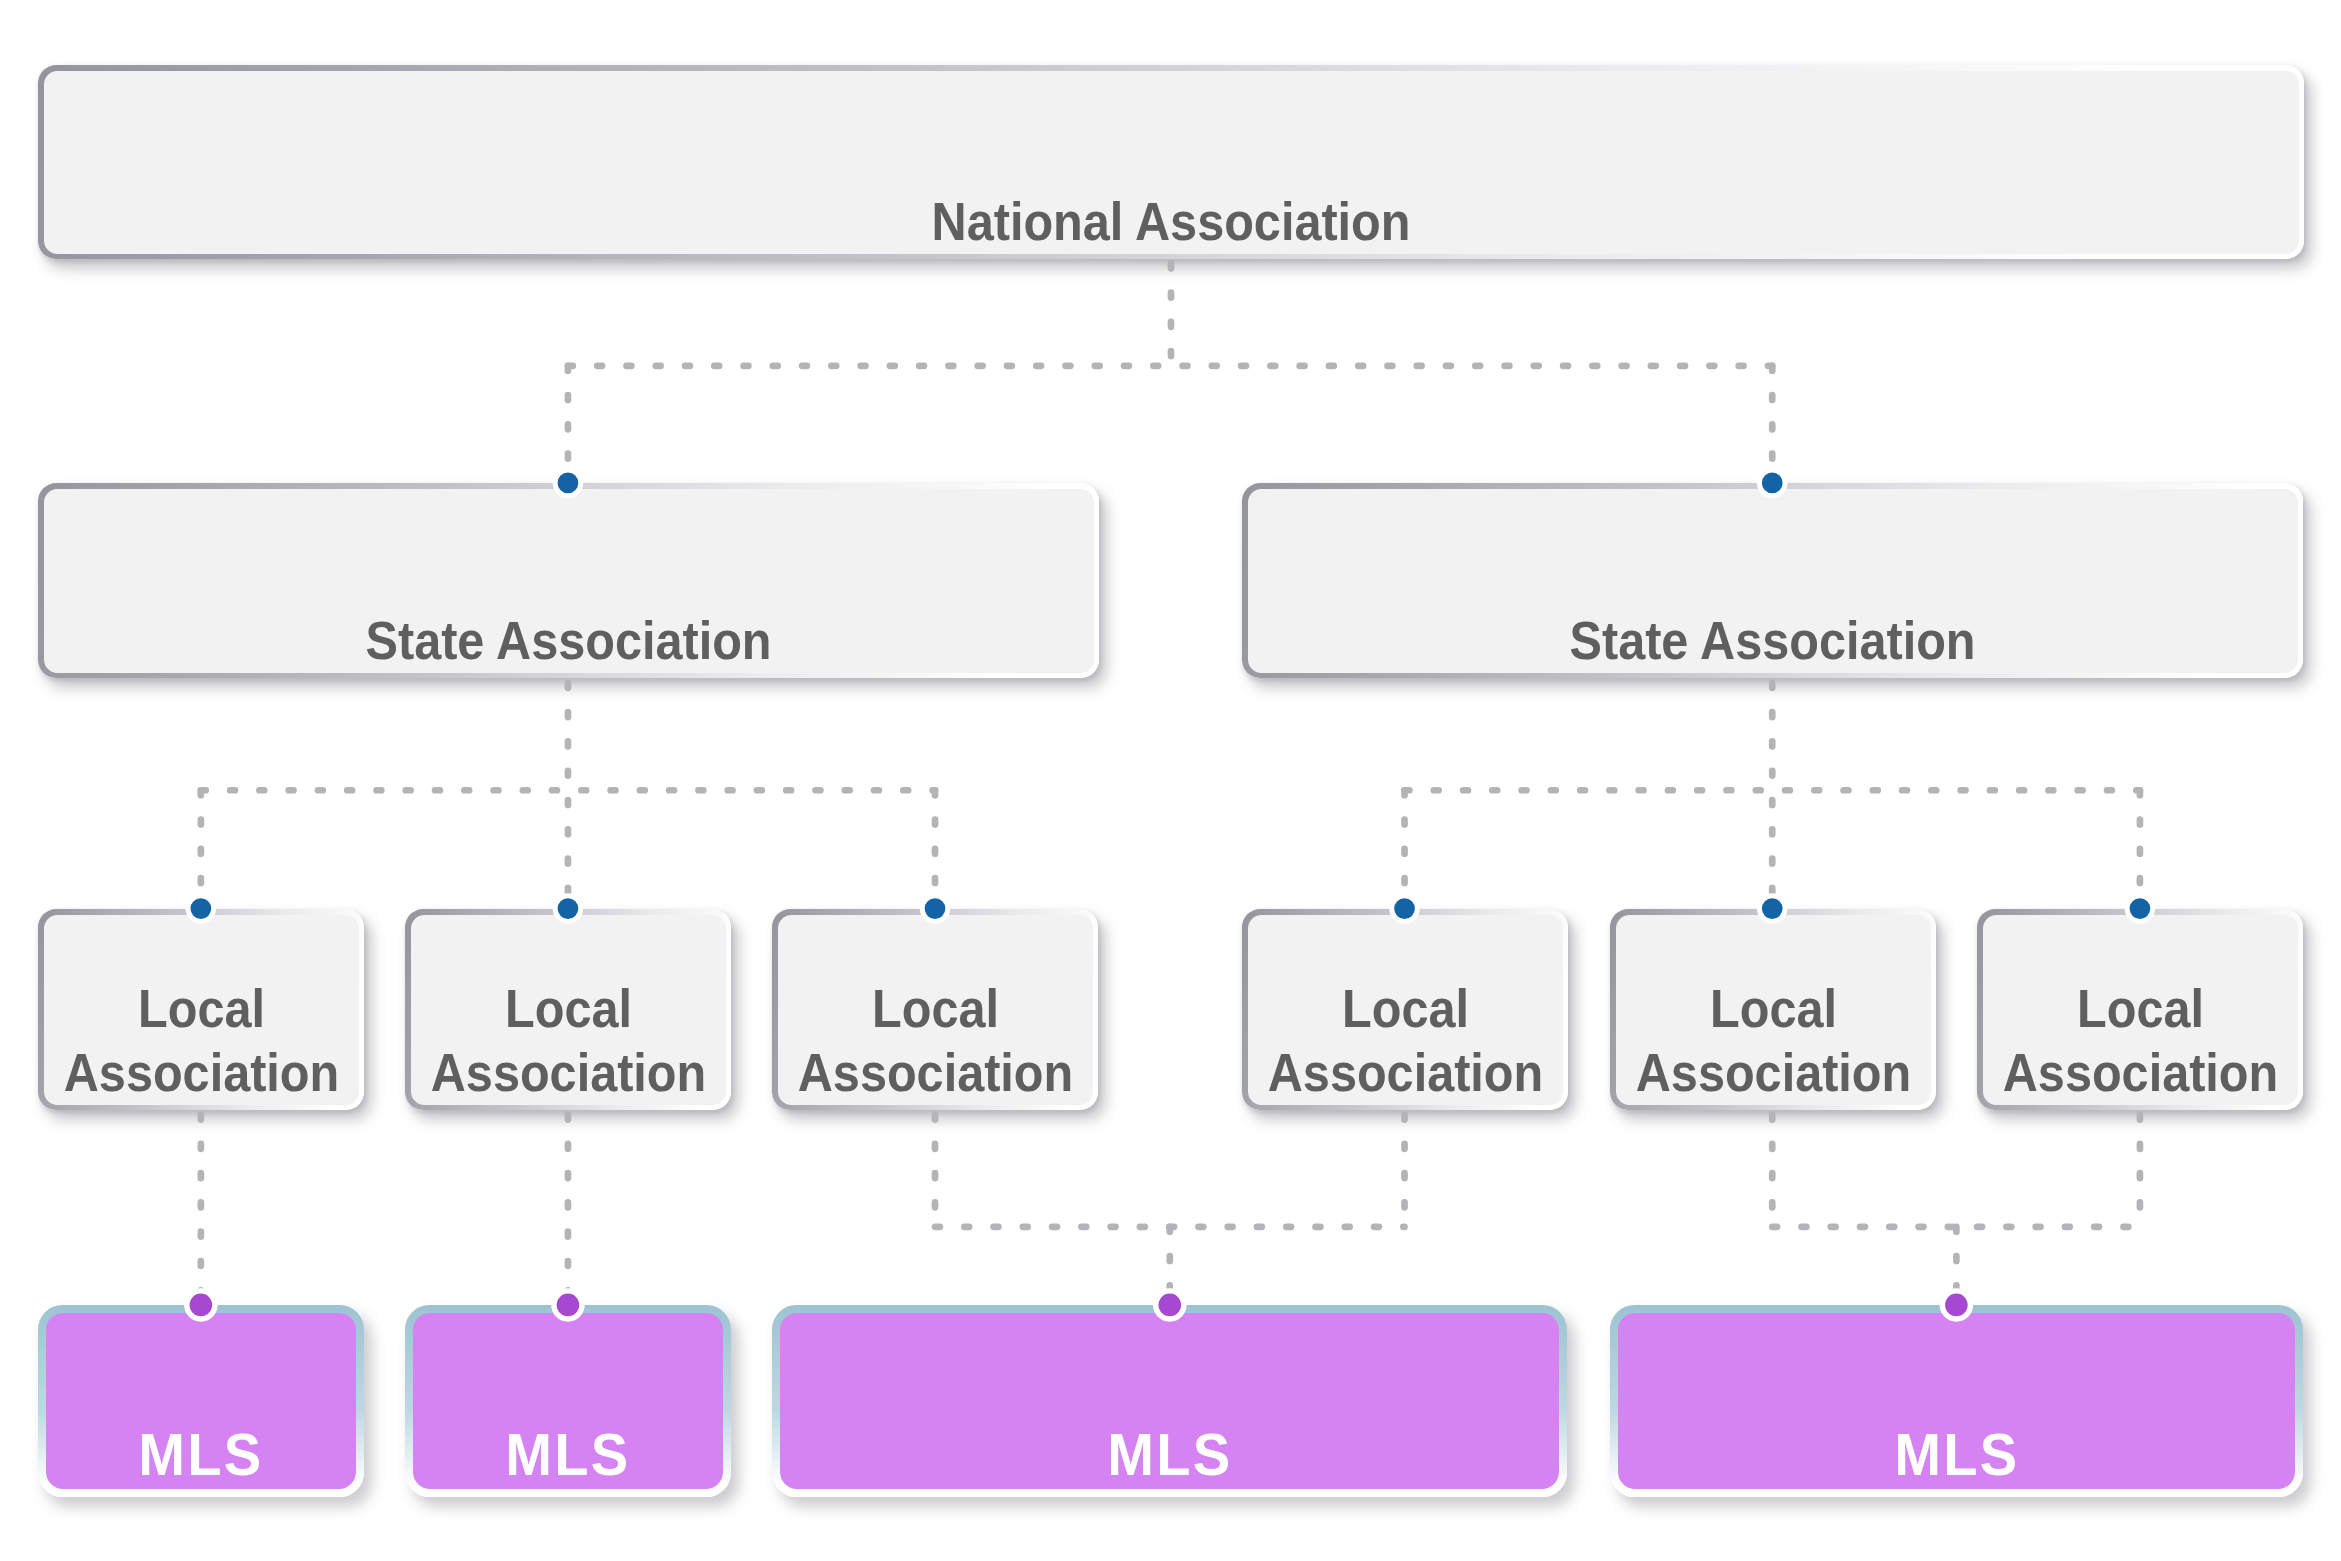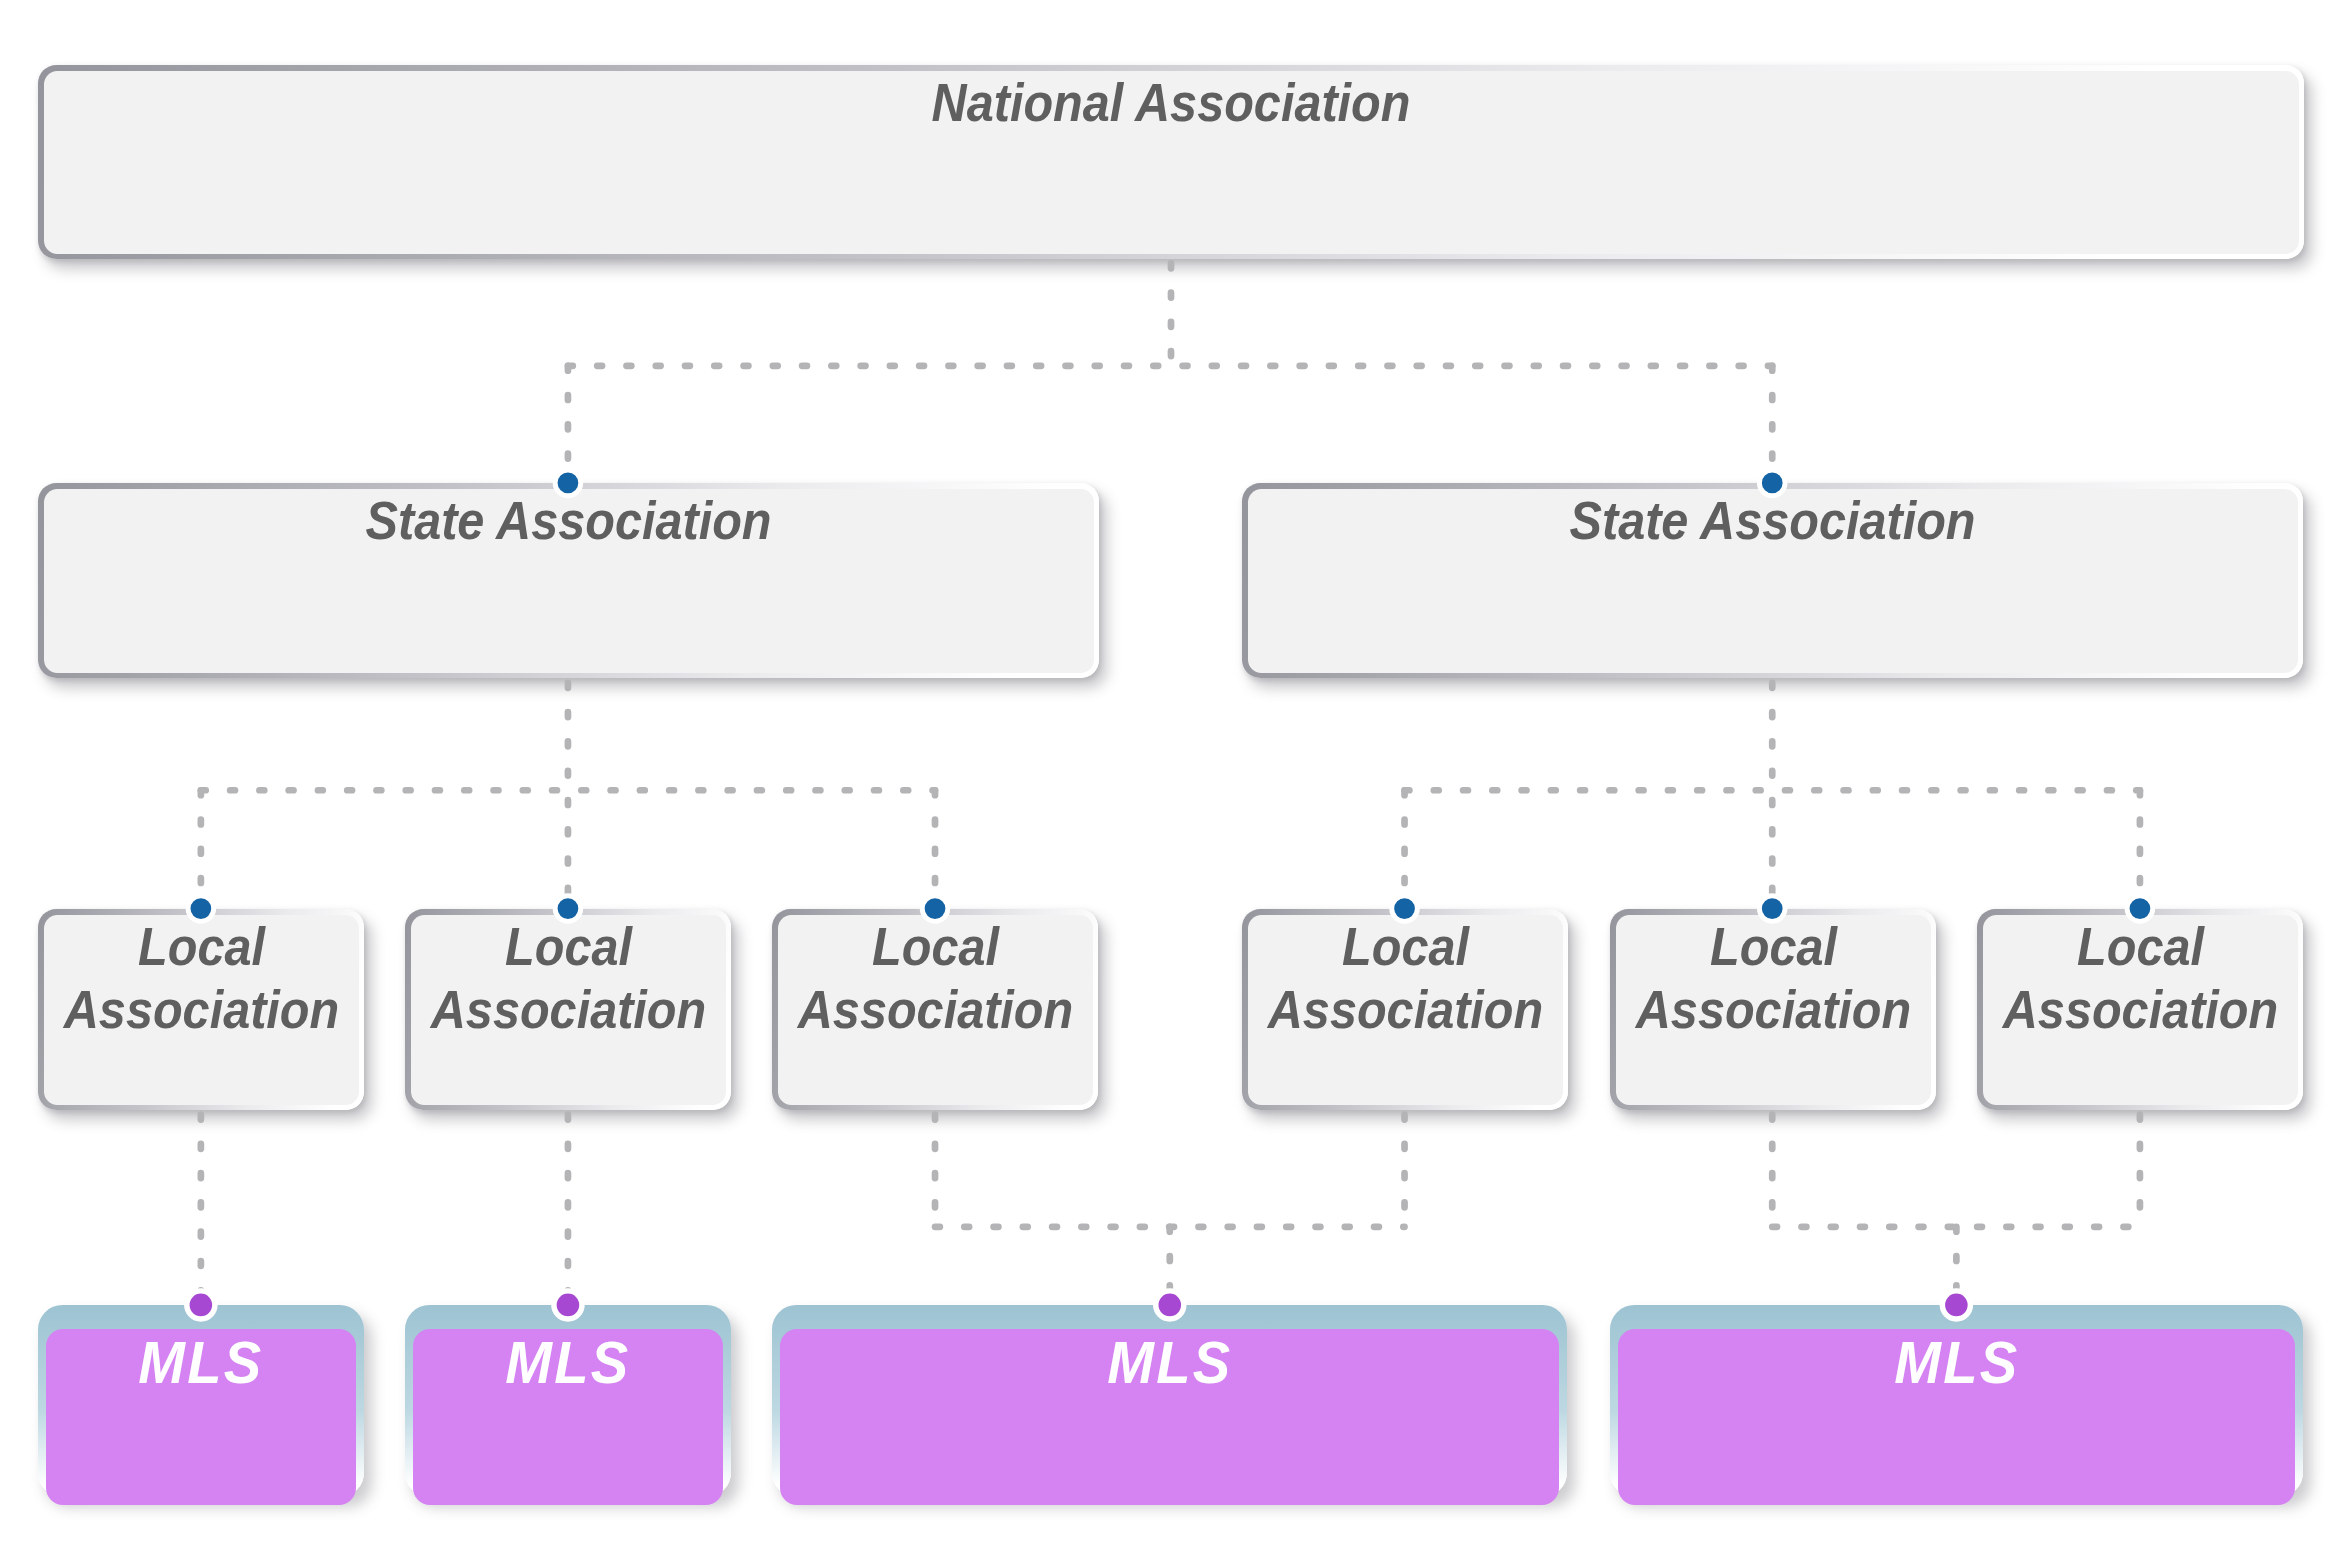--- a/index.html
+++ b/index.html
@@ -29,24 +29,23 @@
     box-shadow: 7.3px 9.8px 13.4px rgba(90, 90, 100, 0.32),
                 1.8px 2.4px 4.9px rgba(90, 90, 100, 0.18);
   }
   .node-inner {
     width: 100%;
     height: 100%;
     box-sizing: border-box;
     border-radius: 13.4px;
     background: var(--box-fill, #f2f2f2);
     display: flex;
-    align-items: flex-start;
+    align-items: flex-end;
     justify-content: center;
     text-align: center;
-    font-style: italic;
   }
   .label {
     font-weight: 700;
     font-size: 54px;
     line-height: 1.18;
     color: var(--box-text, #5f5f5f);
     transform: scaleX(0.9);
   }
   
   .mls {
@@ -54,21 +53,20 @@
     border-radius: 24.4px;
     background: linear-gradient(180deg,
       var(--mls-border, #9dc3d2) 0%,
       #bdd8e2 55%,
       #ffffff 94%);
     box-shadow: 7.3px 9.8px 13.4px rgba(90, 90, 100, 0.30);
   }
   .mls .node-inner {
     border-radius: 17px;
     background: var(--mls-fill, #d583f2);
-    margin-top: 16px;
   }
   .mls-label {
     font-weight: 700;
     font-size: 59px;
     color: var(--mls-text, #ffffff);
     letter-spacing: 2.4px;
     transform: scaleX(0.95);
   }
   
   svg.overlay {

